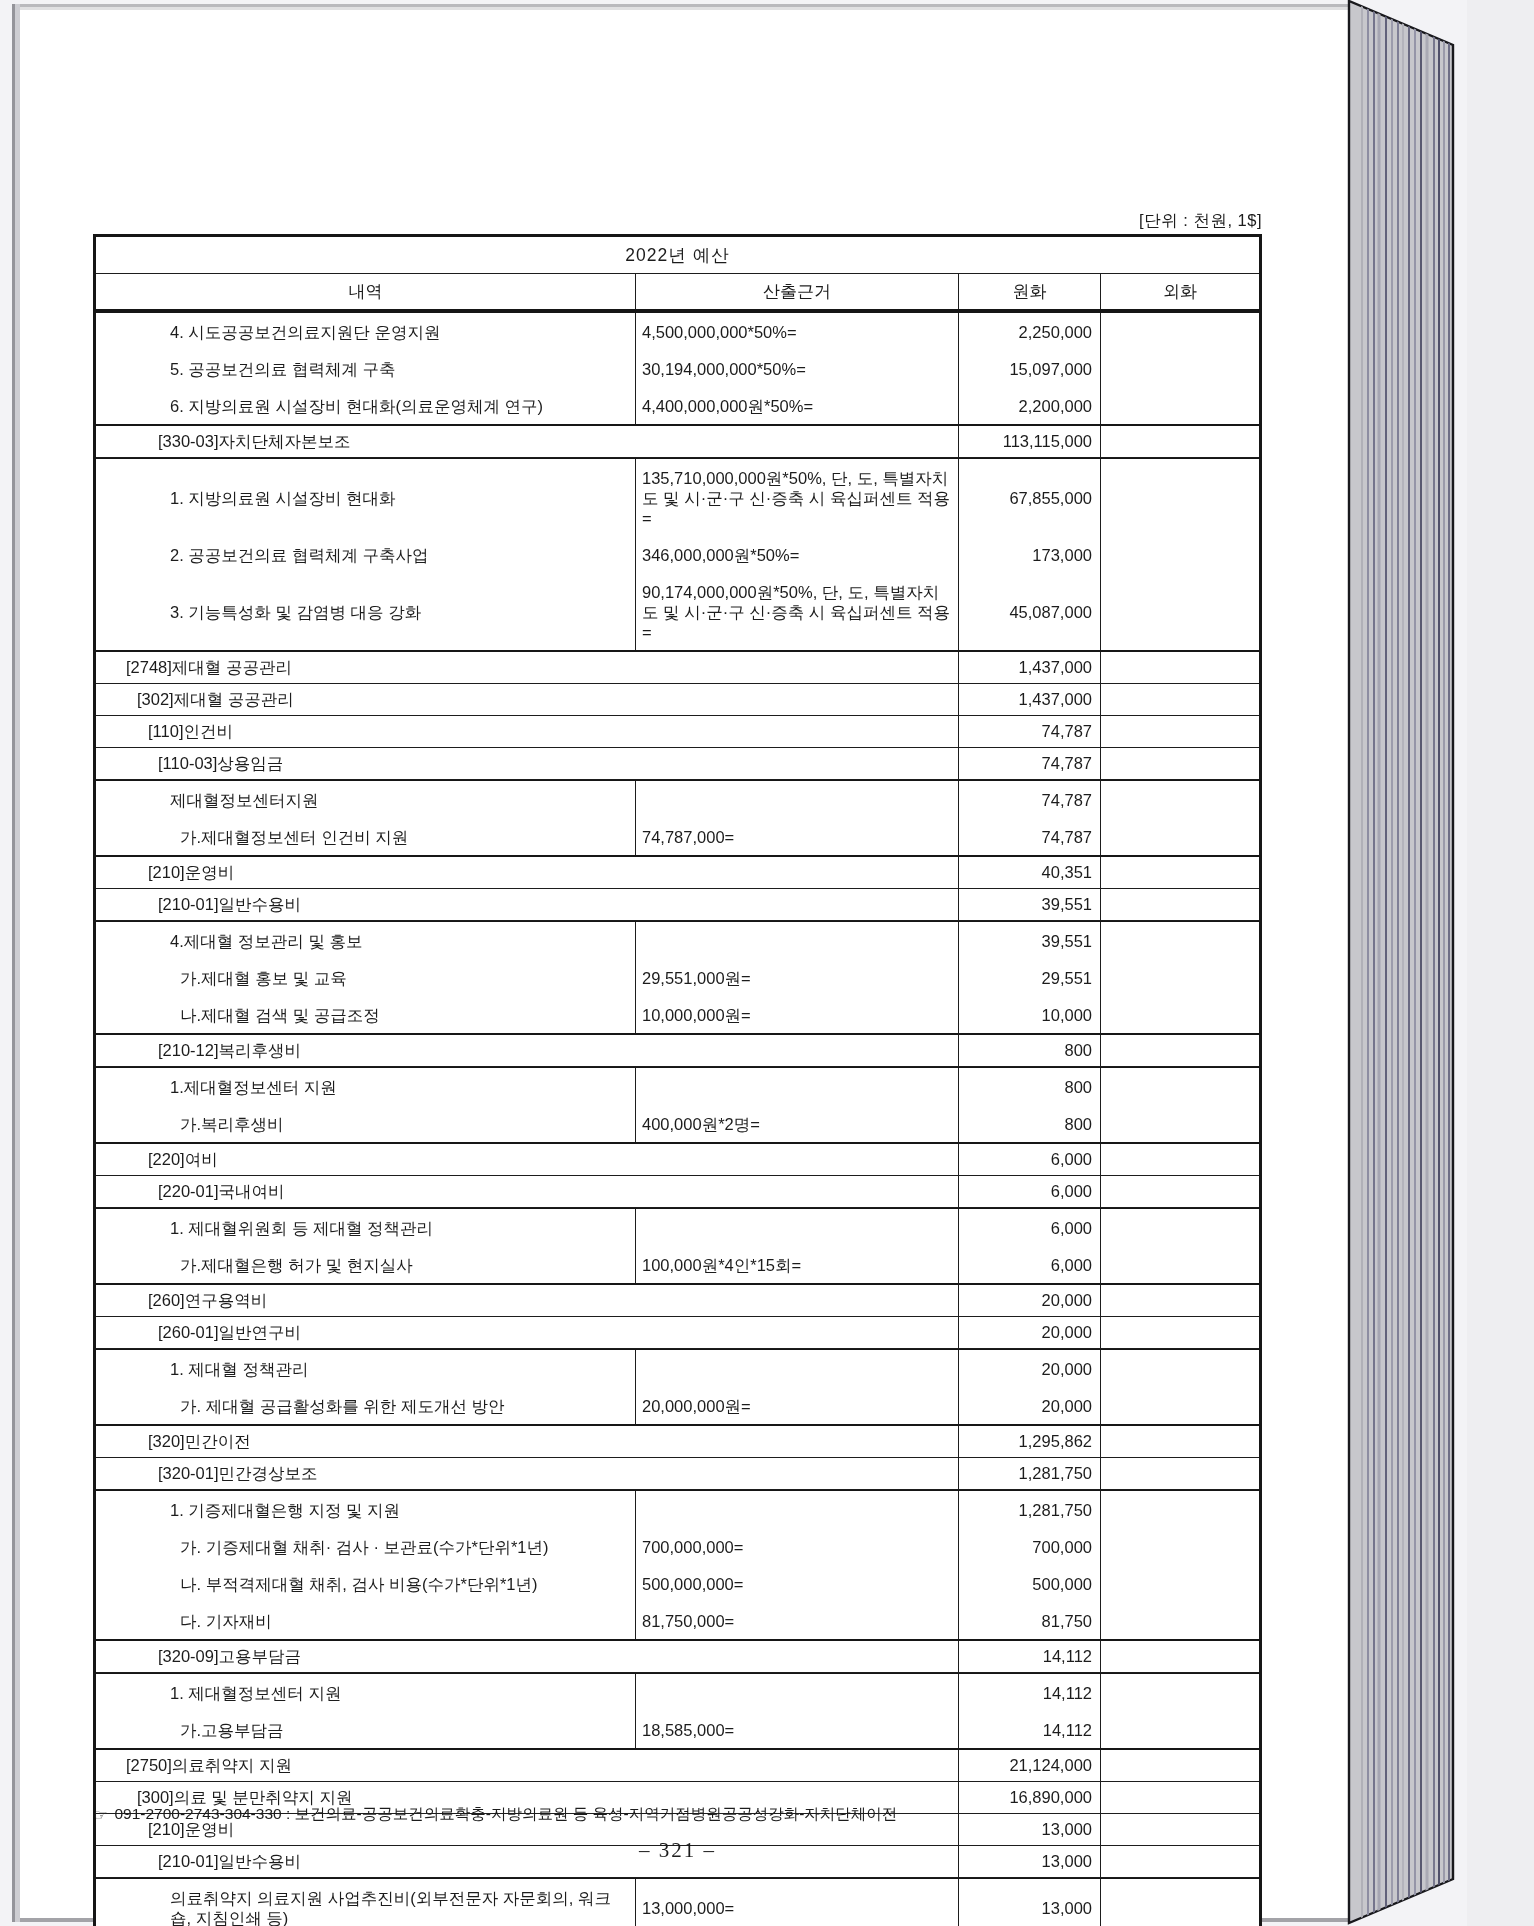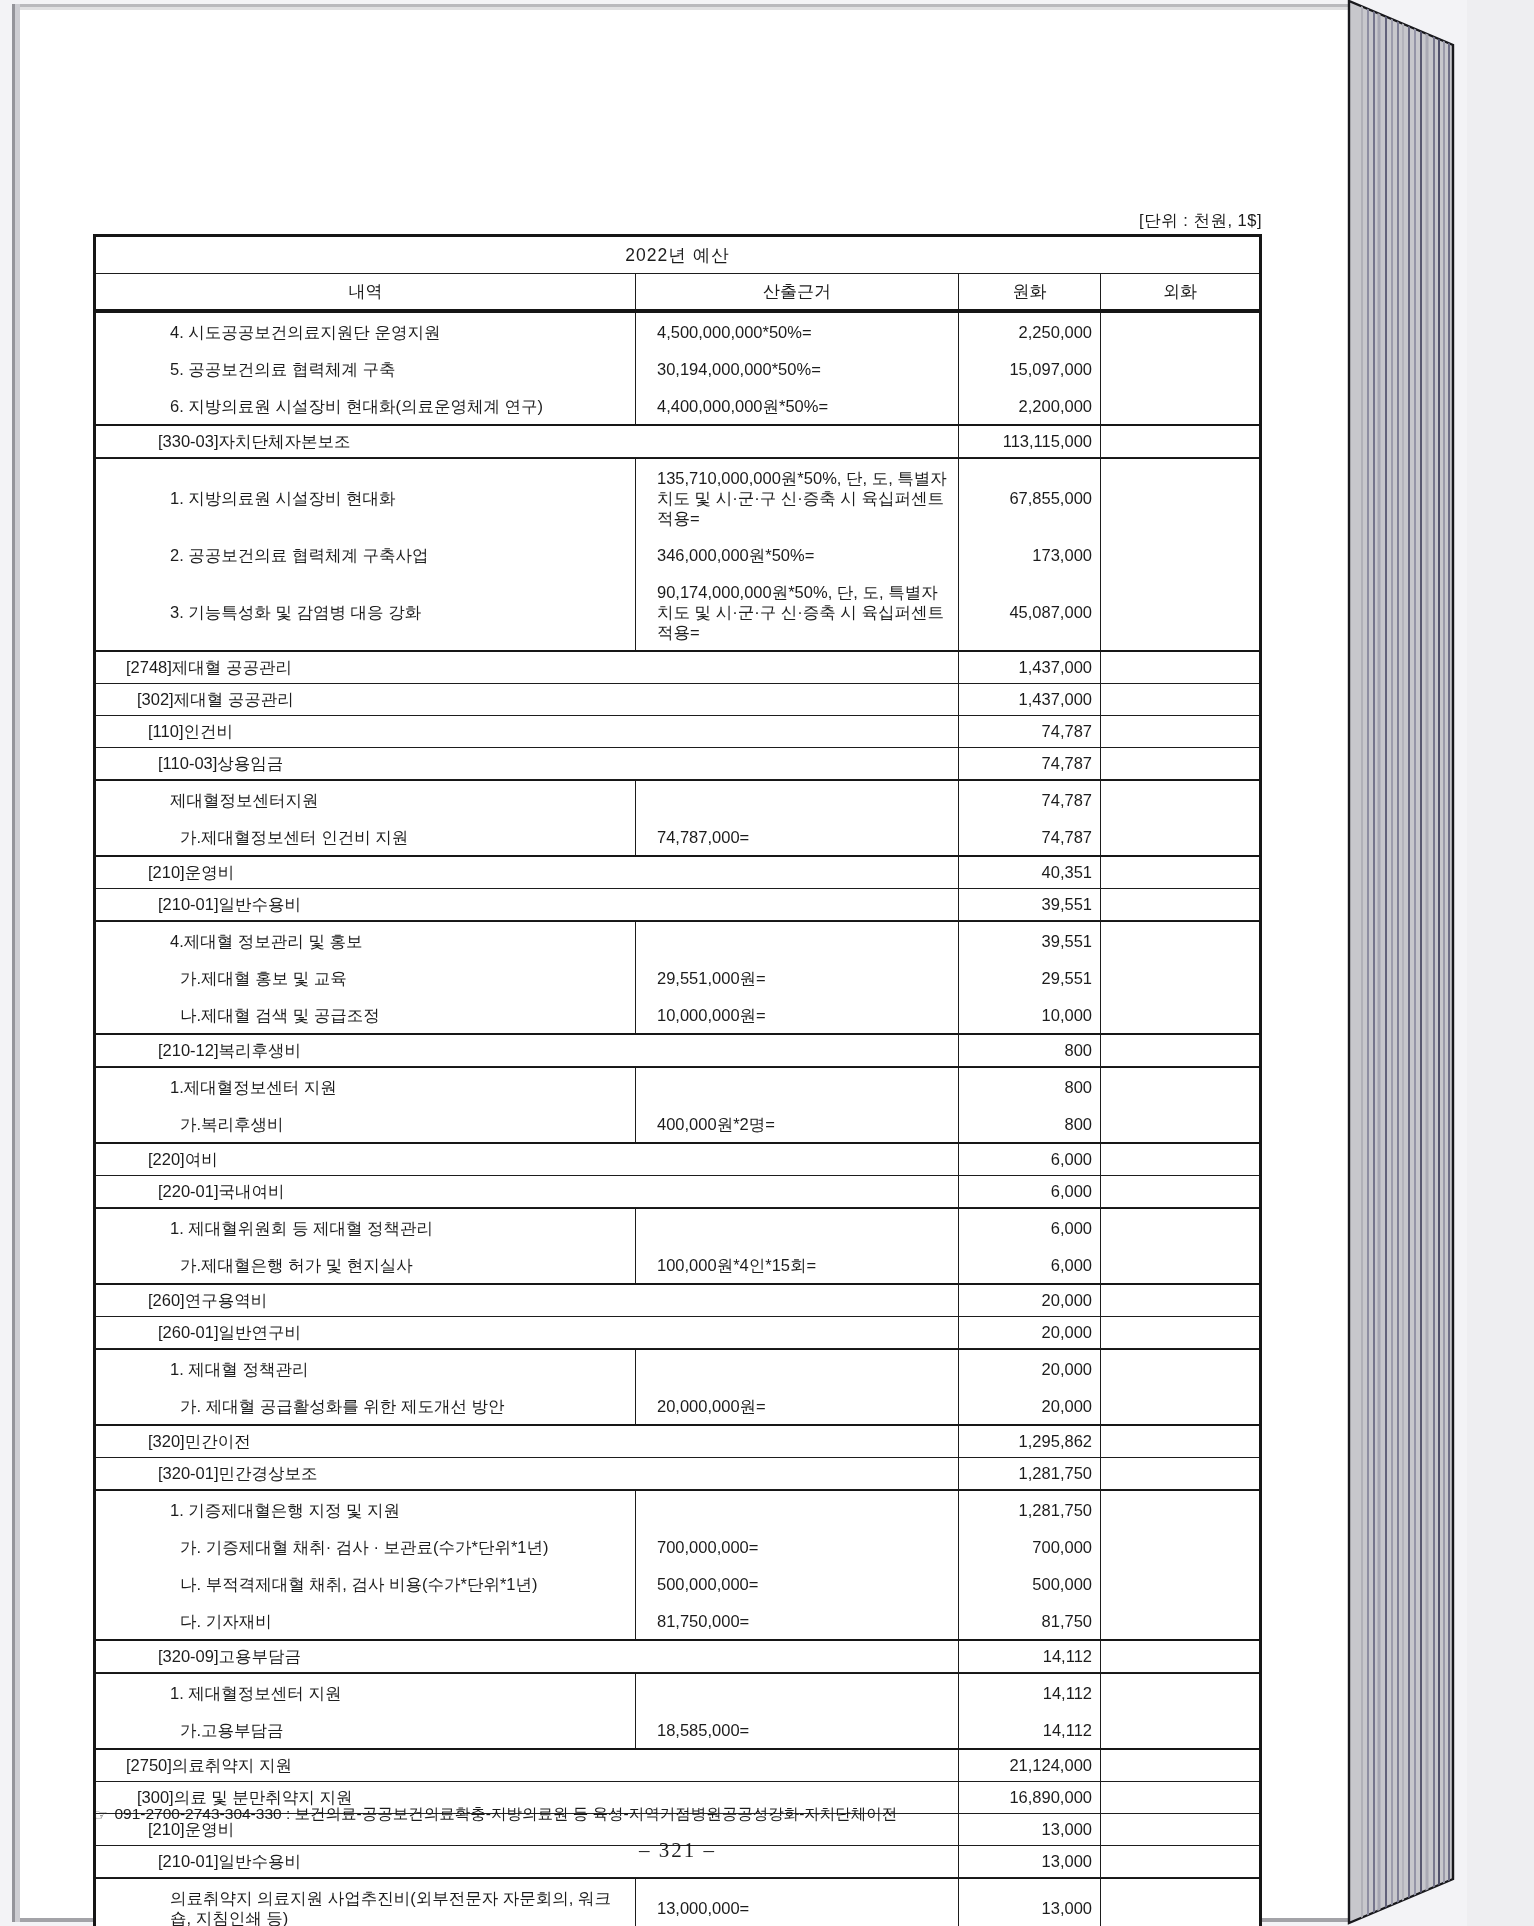--- a/index.html
+++ b/index.html
@@ -42,21 +42,21 @@
   .t-col:nth-child(4){flex:1;border-left:1.6px solid #1d1d1d;}
   
   .row-section{display:flex;border-bottom:1.6px solid #1d1d1d;min-height:32px;}
   .sec-label{width:862px;display:flex;align-items:center;font-size:16.5px;}
   .sec-krw{width:142px;border-left:1.6px solid #1d1d1d;display:flex;align-items:center;justify-content:flex-end;padding-right:8px;font-size:16.5px;}
   .sec-fx{flex:1;border-left:1.6px solid #1d1d1d;}
   
   .row-block{display:grid;grid-template-columns:539px 323px 142px 159px;border-top:1px solid #161616;border-bottom:2.4px solid #161616;}
   .row-block:last-child{border-bottom:none;}
   .it-cell{display:flex;align-items:center;padding:8.5px 4px 8.5px 0;font-size:16.5px;line-height:20px;}
-  .it-basis{border-left:1.6px solid #1d1d1d;padding-left:21px;padding-right:6px;}
+  .it-basis{border-left:1.6px solid #1d1d1d;padding-left:6px;padding-right:6px;}
   .it-krw{border-left:1.6px solid #1d1d1d;justify-content:flex-end;padding-right:8px;}
   .it-fx{border-left:1.6px solid #1d1d1d;}
   
   .lv1{padding-left:30px;}.lv2{padding-left:41px;}.lv3{padding-left:52px;}
   .lv4{padding-left:62px;}.lv5{padding-left:74px;}.lv6{padding-left:84px;}
   
   .footnote{
     position:absolute;left:82px;top:1800px;width:1180px;
     font-size:15.5px;display:flex;align-items:center;gap:7px;white-space:nowrap;
   }

